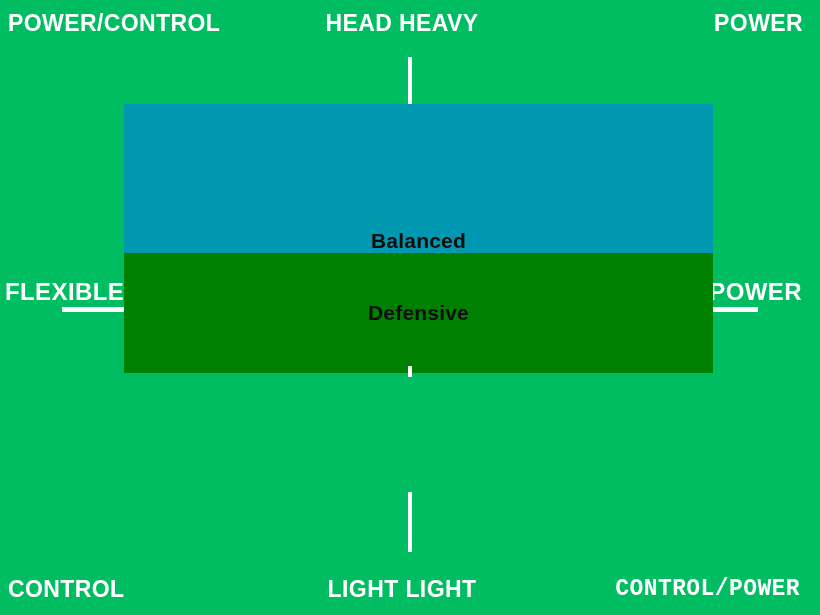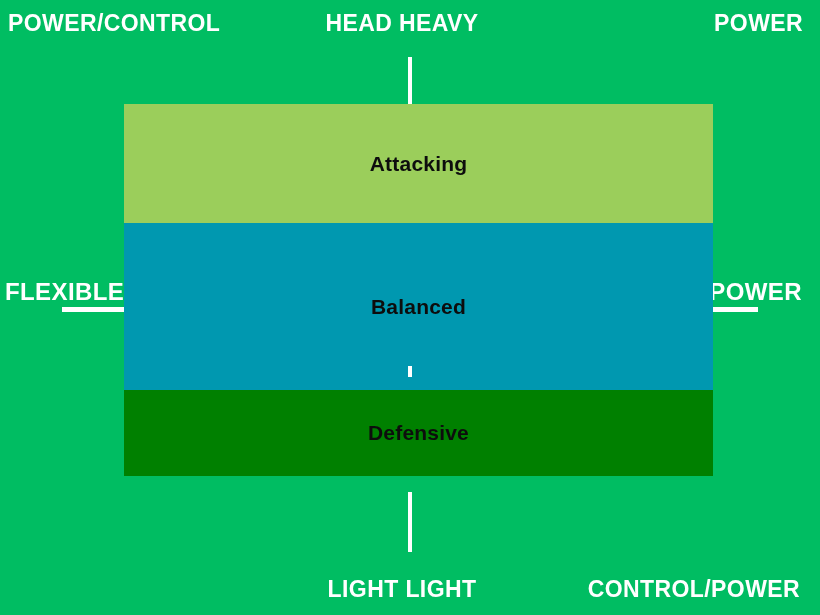--- a/index.html
+++ b/index.html
@@ -20,21 +20,21 @@
     font-weight: 700;
     font-size: 23px;
     letter-spacing: 0.4px;
     white-space: nowrap;
     line-height: 27px;
   }
   .top-row { top: 10px; }
   .bottom-row { bottom: 12px; }
   .pos-left { left: 8px; }
   .pos-right-top { right: 17px; }
-  .pos-right-bottom { right: 20px; }
+  .pos-right-bottom { right: 20px; font-family: Liberation Mono, monospace; }
   .pos-center { left: 0; right: 16px; text-align: center; }
   .side-label {
     position: absolute;
     top: 279px;
     color: #FFFFFF;
     font-weight: 700;
     font-size: 24px;
     letter-spacing: 0.4px;
     line-height: 26px;
     white-space: nowrap;
@@ -56,54 +56,52 @@
     display: flex;
     flex-direction: column;
     z-index: 2;
   }
   .band {
     display: flex;
     align-items: center;
     justify-content: center;
   }
   .band-attacking { height: 119px; }
-  .band-balanced  { height: 167px; }
-  .band-defensive { height: 86px; }
+  .band-balanced  { height: 149px; align-items: flex-end; }
+  .band-defensive { height: 120px; }
   .band-label {
     color: #0D0D0D;
     font-weight: 700;
     font-size: 21px;
     letter-spacing: 0.2px;
   }
 </style>
 </head>
 <body>
 
 <div class="canvas" style="background-color: rgb(0, 189, 98);">
 
   <div class="corner-label top-row pos-left">POWER/CONTROL</div>
   <div class="corner-label top-row pos-center">HEAD HEAVY</div>
   <div class="corner-label top-row pos-right-top">POWER</div>
 
+  <div class="corner-label bottom-row pos-left">CONTROL</div>
   <div class="corner-label bottom-row pos-center">LIGHT LIGHT</div>
   <div class="corner-label bottom-row pos-right-bottom">CONTROL/POWER</div>
 
   <div class="side-label side-left">FLEXIBLE</div>
   <div class="side-label side-right">POWER</div>
 
   <div class="axis-line vline-top" style="background-color: rgb(255, 255, 255);"></div>
   <div class="axis-line vline-bottom" style="background-color: rgb(255, 255, 255);"></div>
   <div class="axis-line vtick-mid" style="background-color: rgb(255, 255, 255);"></div>
   <div class="axis-line hline-left" style="background-color: rgb(255, 255, 255);"></div>
   <div class="axis-line hline-right" style="background-color: rgb(255, 255, 255);"></div>
 
   <div class="bands">
-    <div class="band band-attacking" style="background-color: rgb(155, 206, 91);">
-      <span class="band-label">Attacking</span>
-    </div>
     <div class="band band-balanced" style="background-color: rgb(0, 152, 176);">
       <span class="band-label">Balanced</span>
     </div>
     <div class="band band-defensive" style="background-color: rgb(0, 128, 0);">
       <span class="band-label">Defensive</span>
     </div>
   </div>
 
 </div>
 

